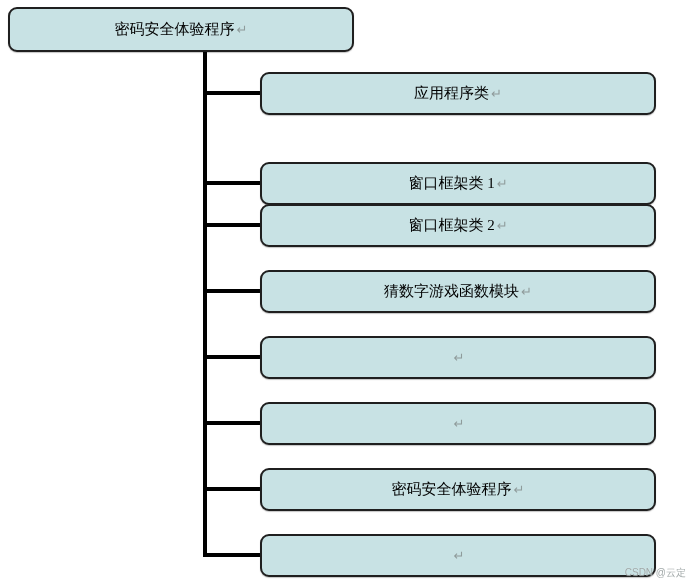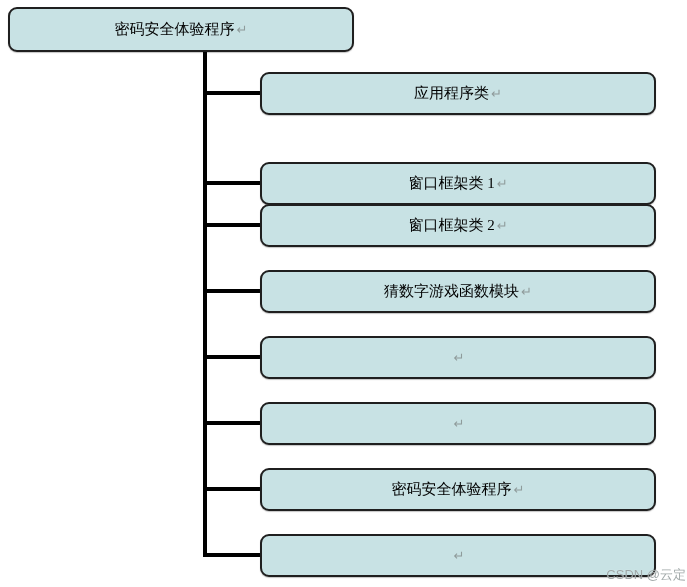--- a/index.html
+++ b/index.html
@@ -61,21 +61,21 @@
   }
   .child-node {
     left: 55px; top: 0;
     width: 396px; height: 43px;
   }
   .watermark {
     position: absolute;
     right: 1px; top: 566px;
     z-index: 5;
     font-family: "Liberation Sans", sans-serif;
-    font-size: 13px;
+    font-size: 10px;
     color: var(--watermark-color);
     opacity: 0.92;
     text-shadow: 0 0 1px rgba(255,255,255,0.6);
   }
 </style>
 </head>
 <body>
 
 <div class="canvas">
 

